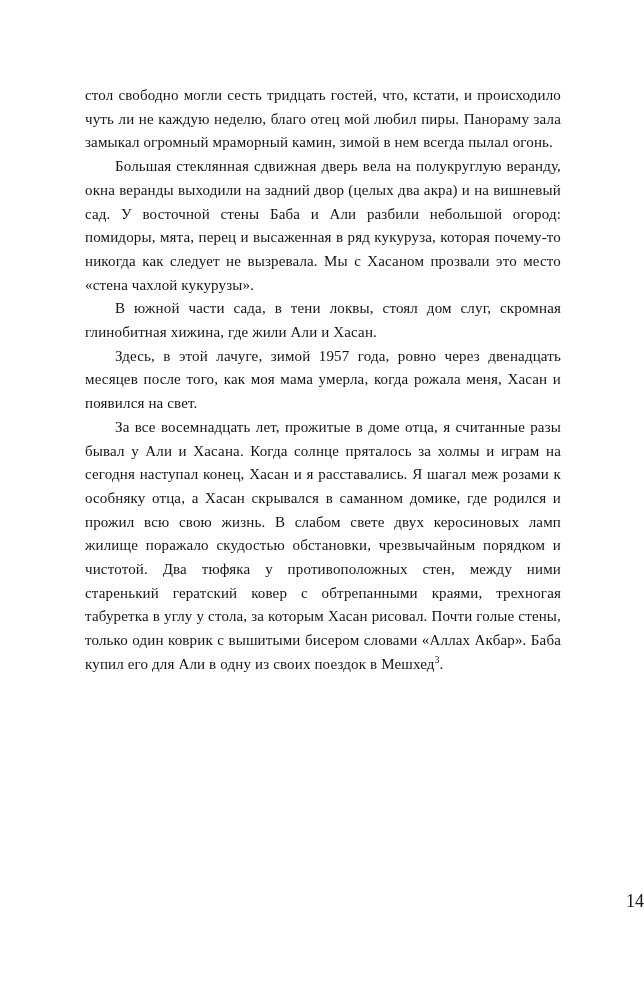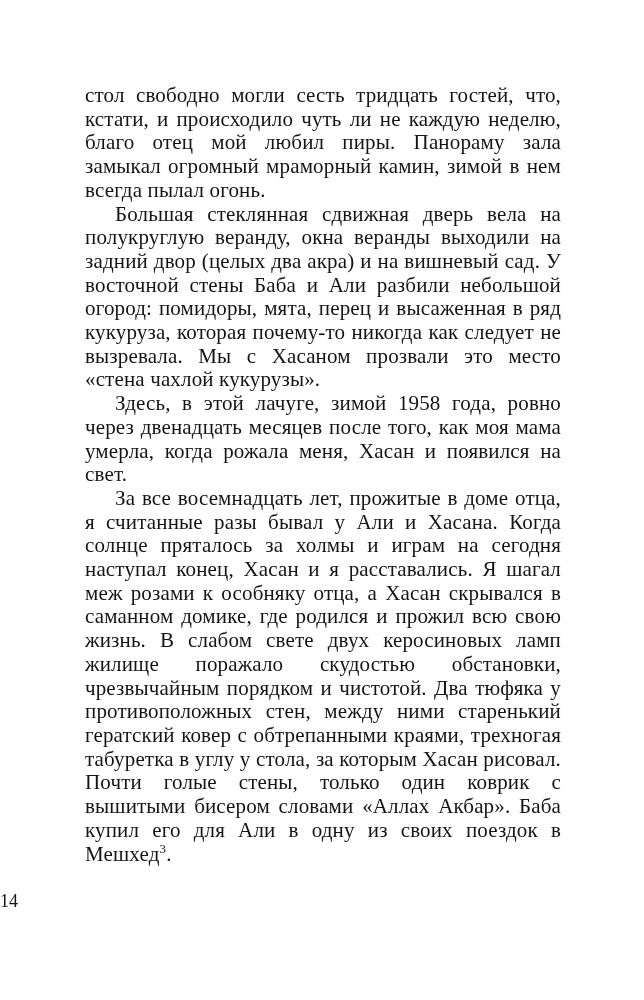--- a/index.html
+++ b/index.html
@@ -18,21 +18,21 @@
     width: 644px;
     height: 1000px;
     background: #ffffff;
     overflow: hidden;
   }
   .text-block {
     position: absolute;
     left: 85px;
     top: 84px;
     width: 476px;
-    font-size: 21px;
+    font-size: 15px;
     line-height: 23.7px;
     text-align: justify;
     text-justify: inter-word;
     letter-spacing: 0.15px;
     hyphens: auto;
     -webkit-hyphens: auto;
   }
   .text-block p {
     margin: 0;
     padding: 0;
@@ -46,29 +46,30 @@
   sup.fn {
     font-size: 0.62em;
     line-height: 0;
     vertical-align: super;
   }
   .page-number {
     position: absolute;
     left: 0;
     right: 0;
     top: 891px;
-    text-align: left;
+    text-align: right;
     font-size: 18px;
     color: #141414;
   }
 </style>
 </head>
 <body>
 
 <div class="page">
   <main class="text-block" id="text-block">
       <p class="no-indent">стол свободно могли сесть тридцать гостей, что, кстати, и происходило чуть ли не каждую неделю, благо отец мой любил пиры. Панораму зала замыкал огромный мраморный камин, зимой в нем всегда пылал огонь.</p>
       <p>Большая стеклянная сдвижная дверь вела на полукруглую веранду, окна веранды выходили на задний двор (целых два акра) и на вишневый сад. У восточной стены Баба и Али разбили небольшой огород: помидоры, мята, перец и высаженная в ряд кукуруза, которая почему-то никогда как следует не вызревала. Мы с Хасаном прозвали это место «стена чахлой кукурузы».</p>
-      <p>Здесь, в этой лачуге, зимой 1958 года, ровно через двенадцать месяцев после того, как моя мама умерла, когда рожала меня, Хасан и появился на свет.</p>
+      <p>В южной части сада, в тени локвы, стоял дом слуг, скромная глинобитная хижина, где жили Али и Хасан.</p>
+      <p>Здесь, в этой лачуге, зимой 1957 года, ровно через двенадцать месяцев после того, как моя мама умерла, когда рожала меня, Хасан и появился на свет.</p>
       <p><span>За все восемнадцать лет, прожитые в доме отца, я считанные разы бывал у Али и Хасана. Когда солнце пряталось за холмы и играм на сегодня наступал конец, Хасан и я расставались. Я шагал меж розами к особняку отца, а Хасан скрывался в саманном домике, где родился и прожил всю свою жизнь. В слабом свете двух керосиновых ламп жилище поражало скудостью обстановки, чрезвычайным порядком и чистотой. Два тюфяка у противоположных стен, между ними старенький гератский ковер с обтрепанными краями, трехногая табуретка в углу у стола, за которым Хасан рисовал. Почти голые стены, только один коврик с вышитыми бисером словами </span><span class="italic">«Аллах Акбар»</span><span>. Баба купил его для Али в одну из своих поездок в Мешхед</span><sup class="fn">3</sup><span>.</span></p>
     </main>
   <div class="page-number">14</div>
 </div>
 
 </body></html>

